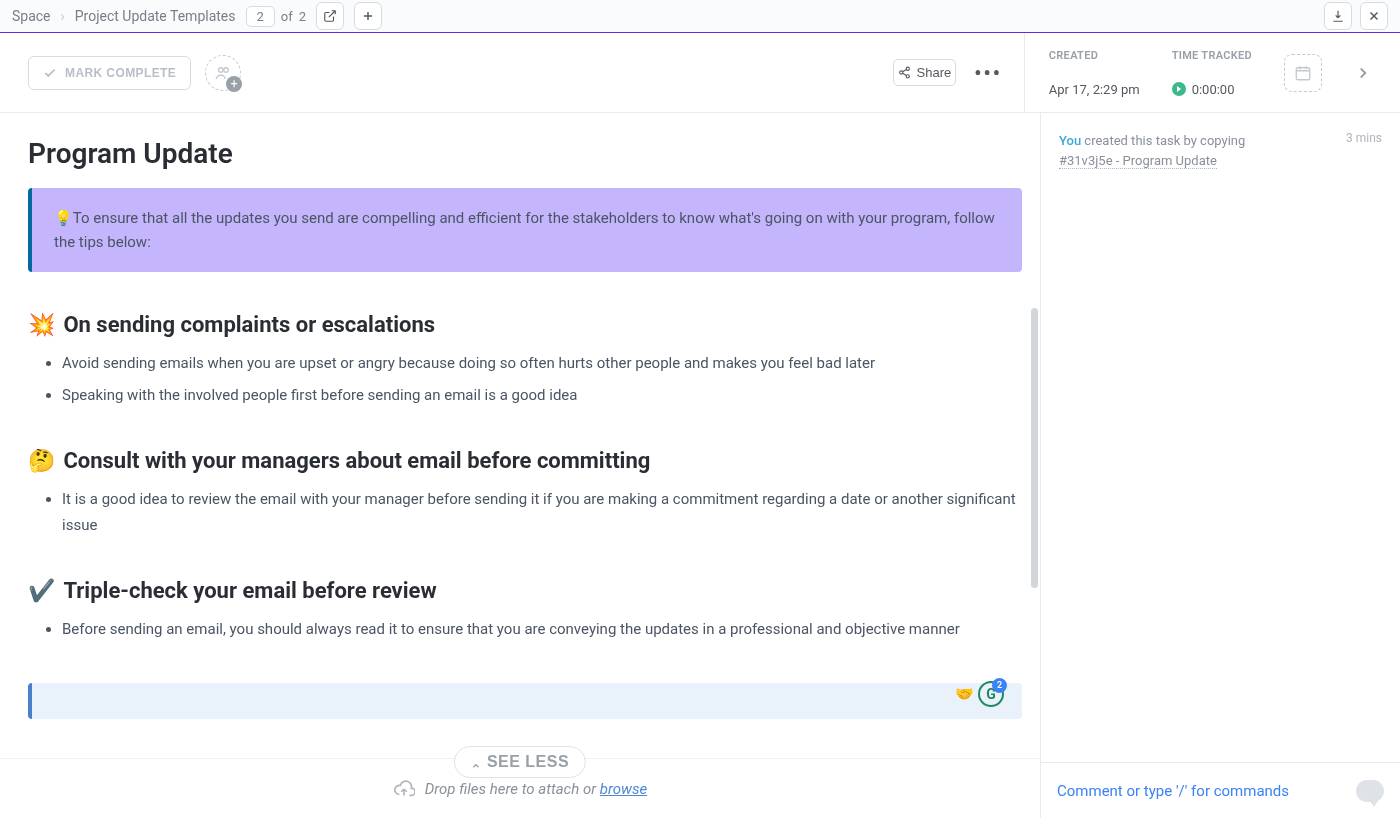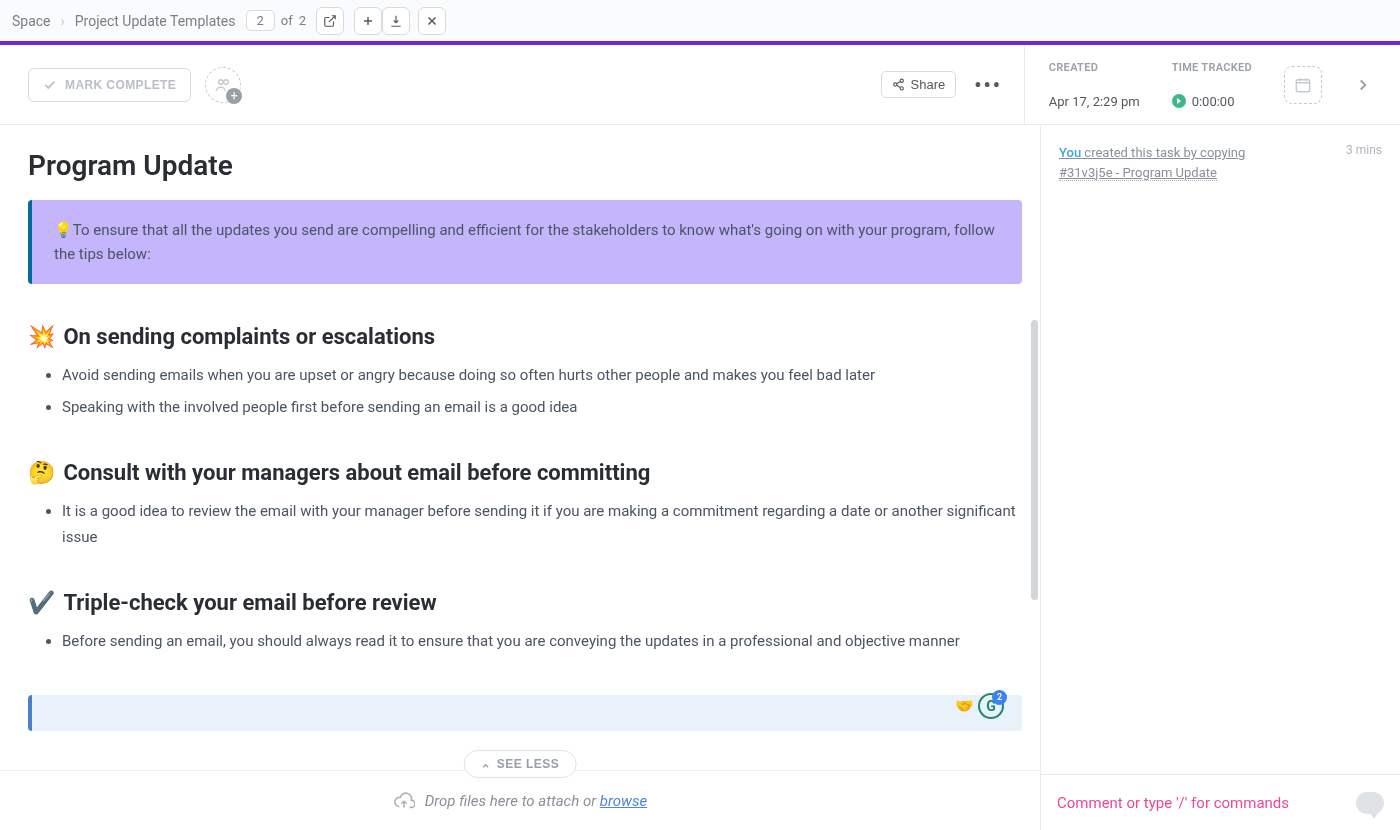--- a/index.html
+++ b/index.html
@@ -7,26 +7,26 @@
   font-family: -apple-system, BlinkMacSystemFont, "Segoe UI", Roboto, Helvetica, Arial, sans-serif;
   width: 1400px;
   height: 830px;
   overflow: hidden;
   color: #292d34;
   background: #fff;
 }
 
 
 .topbar {
-  height: 45px;
+  height: 33px;
   background: #fafbfc;
-  border-bottom: 4px solid #6d28d9;
+  border-bottom: 1px solid #6d28d9;
   display: flex;
   align-items: center;
-  justify-content: flex-start;
+  justify-content: space-between;
   padding: 0 12px;
 }
 .breadcrumb {
   display: flex;
   align-items: center;
   font-size: 14px;
   color: #787f8a;
   gap: 10px;
 }
 .breadcrumb .crumb { color: #787f8a; cursor: pointer; }
@@ -93,21 +93,21 @@
 .assignees .plus-dot {
   position: absolute; bottom: -2px; right: -2px;
   width: 16px; height: 16px; border-radius: 50%;
   background: #9aa0a8; color:#fff; font-size:12px;
   display:flex; align-items:center; justify-content:center;
 }
 .toolbar-mid { display:flex; align-items:center; gap: 18px;}
 .share-btn {
   border: 1px solid #d6dbe0;
   border-radius: 5px;
-  padding: 5px 10px;
+  padding: 5px 4px;
   display:flex; align-items:center; gap:6px;
   font-size: 13px; color:#54595f;
   background:#fff; cursor:pointer;
 }
 .more-dots { font-size:20px; color:#54595f; letter-spacing:2px; cursor:pointer; font-weight:bold;}
 .meta {
   display:flex; align-items:center; gap:32px;
   border-left: 1px solid #e8eaed;
   padding-left: 24px;
   height: 100%;
@@ -197,26 +197,26 @@
 .g-badge .count {
   position:absolute; top:-5px; right:-5px;
   width:15px; height:15px; border-radius:50%;
   background:#3b82f6; color:#fff; font-size:9px; font-weight:600;
   display:flex; align-items:center; justify-content:center;
 }
 .see-less {
   position:absolute;
   left:50%;
   transform:translateX(-50%);
-  bottom: 52px;
+  bottom: 40px;
   background:#fff;
   border:1px solid #e0e3e8;
   border-radius: 18px;
   padding: 6px 16px;
-  font-size: 12px;
+  font-size: 16px;
   font-weight:600;
   letter-spacing:0.5px;
   color:#9aa0a8;
   cursor:pointer;
   display:flex; align-items:flex-end; gap:6px;
 }
 .dropzone {
   height: 60px;
   width:100%;
   border-top: 1px solid #f0f1f3;
@@ -242,30 +242,30 @@
   width: 360px;
   border-left: 1px solid #e8eaed;
   display:flex; flex-direction:column;
   justify-content:space-between;
 }
 .activity {
   padding: 18px 18px;
   font-size: 13px;
 }
 .activity-row { display:flex; justify-content:space-between; align-items:flex-start; gap:10px;}
-.activity-text { color:#8a909a; line-height:1.5;text-decoration:underline;}
+.activity-text { color:#8a909a; line-height:1.5;}
 .activity-text .you { color:#3ea6d8; font-weight:500;}
 .activity-link { color:#8a909a; border-bottom: 1px dotted #b0b5bc; cursor:pointer;}
 .activity-time { color:#b0b5bc; font-size:12px; white-space:nowrap;}
 .comment-box {
   border-top: 1px solid #e8eaed;
   height: 56px;
   display:flex; align-items:center; justify-content:space-between;
   padding: 0 16px;
-  color:#ec4899;
+  color:#3b82f6;
   font-size: 15px;
 }
 .comment-bubble {
   width:28px; height:22px;
   background:#dfe3e8;
   border-radius: 11px;
   position:relative;
 }
 .comment-bubble::after {
   content:'';

